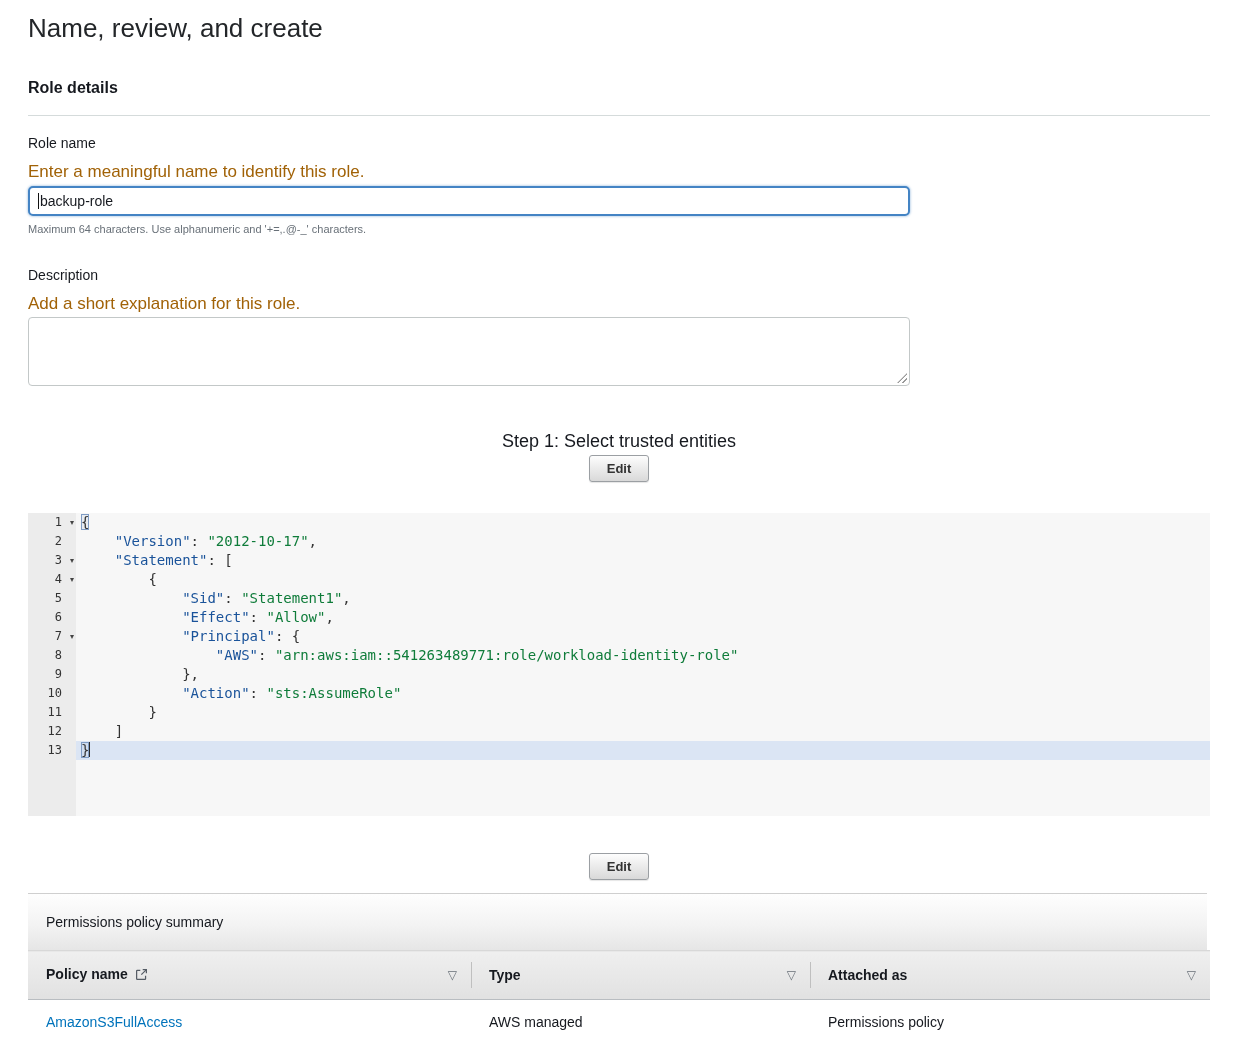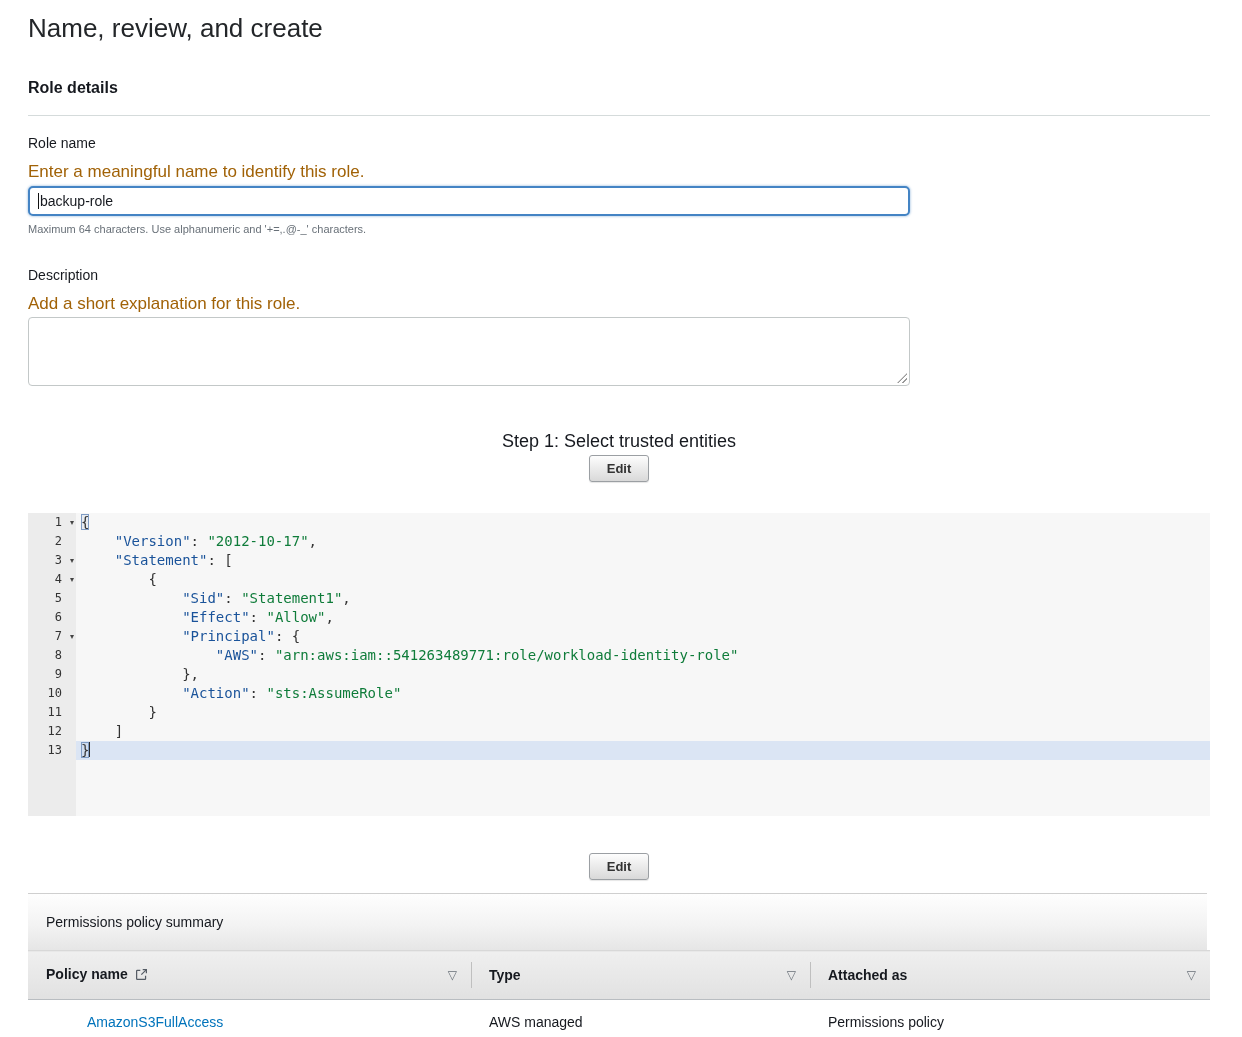--- a/index.html
+++ b/index.html
@@ -94,21 +94,21 @@
   .sort-icon {
     position: absolute; right: 14px; top: 50%; transform: translateY(-50%);
     color: #687078; font-size: 12px; font-weight: 400; cursor: pointer;
     font-family: "DejaVu Sans", sans-serif;
   }
   .ext-icon { margin-left: 7px; vertical-align: -2px; }
   .policy-table td {
     height: 44px; font-size: 14px; padding-left: 18px; background: #fff;
     border-bottom: 1px solid #b5b5b5; color: #16191f;
   }
-  .link { color: #0073bb; cursor: pointer; text-decoration: none; margin-left: 41px; }
+  .link { color: #0073bb; cursor: pointer; text-decoration: none; }
 </style>
 </head>
 <body>
 
 <div class="page">
 
   <h1 class="page-title">Name, review, and create</h1>
 
   <h2 class="section-heading">Role details</h2>
   <hr class="divider">

